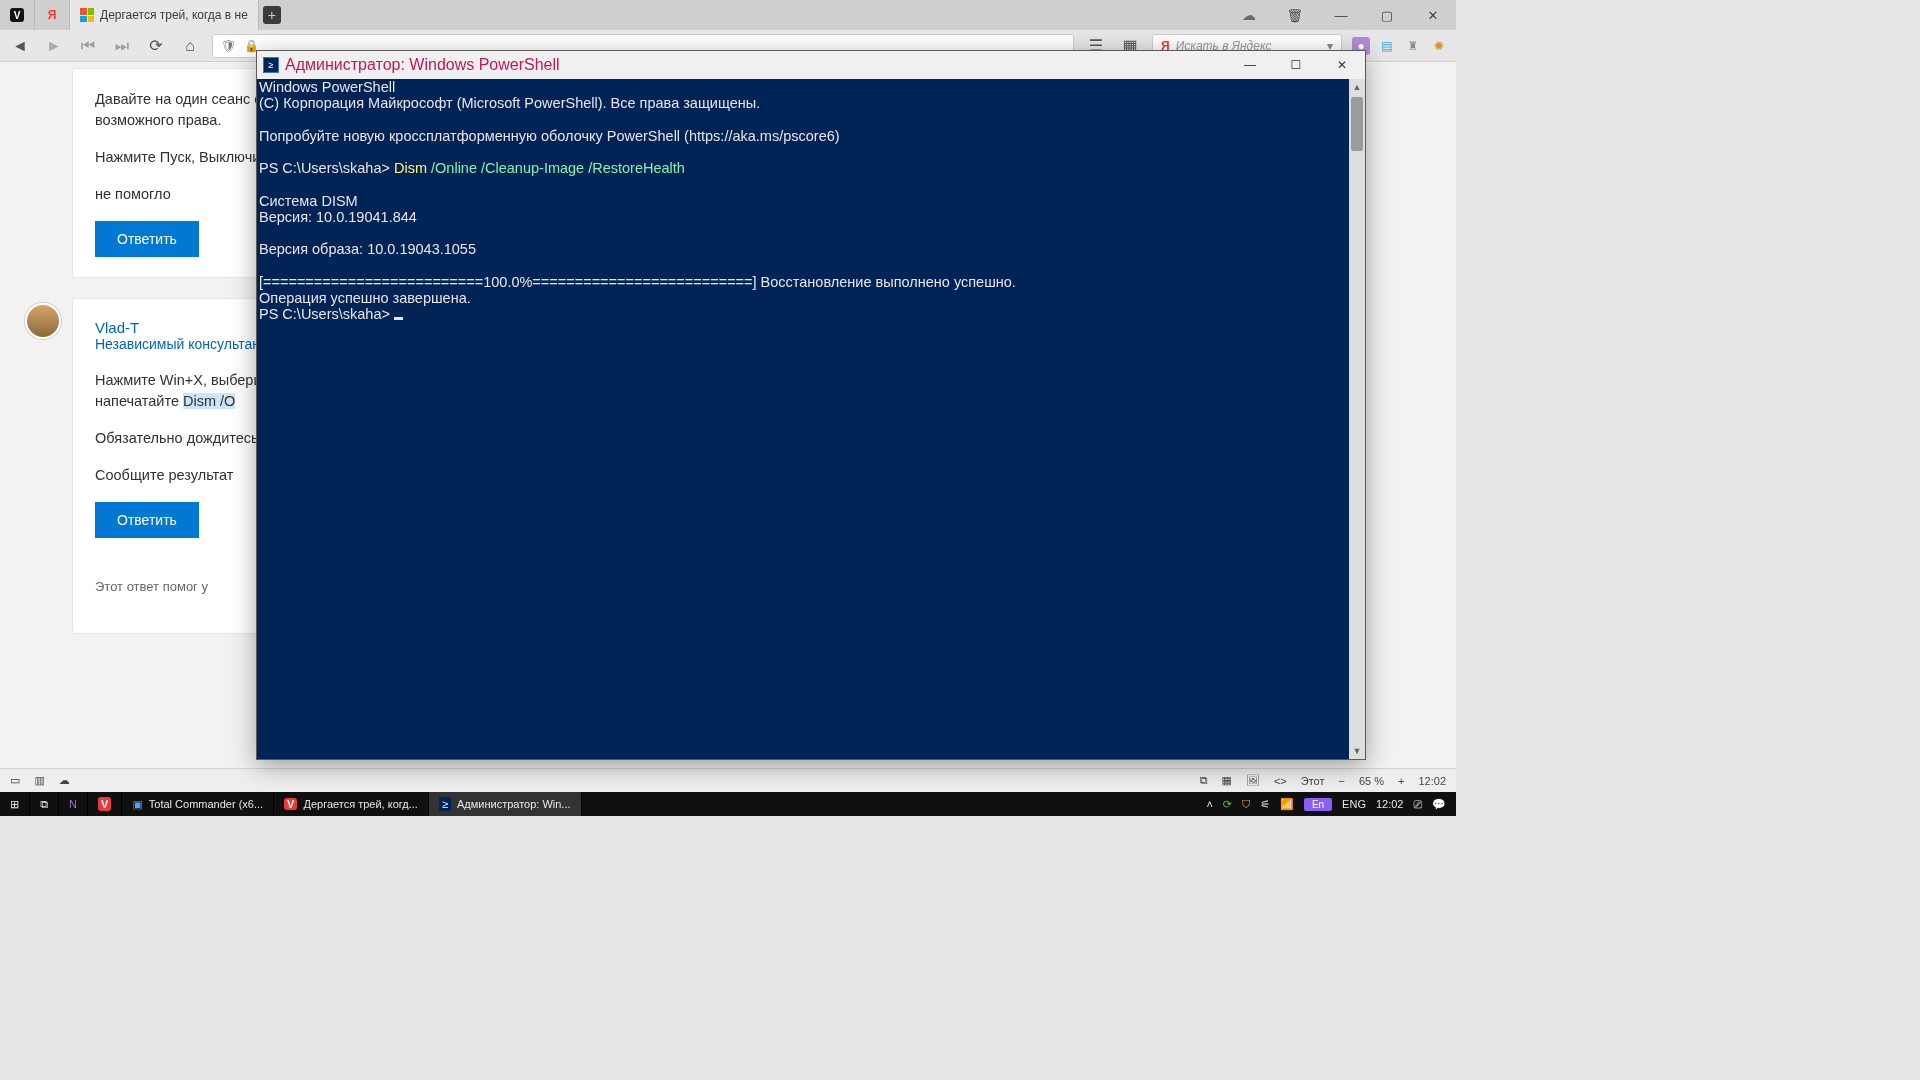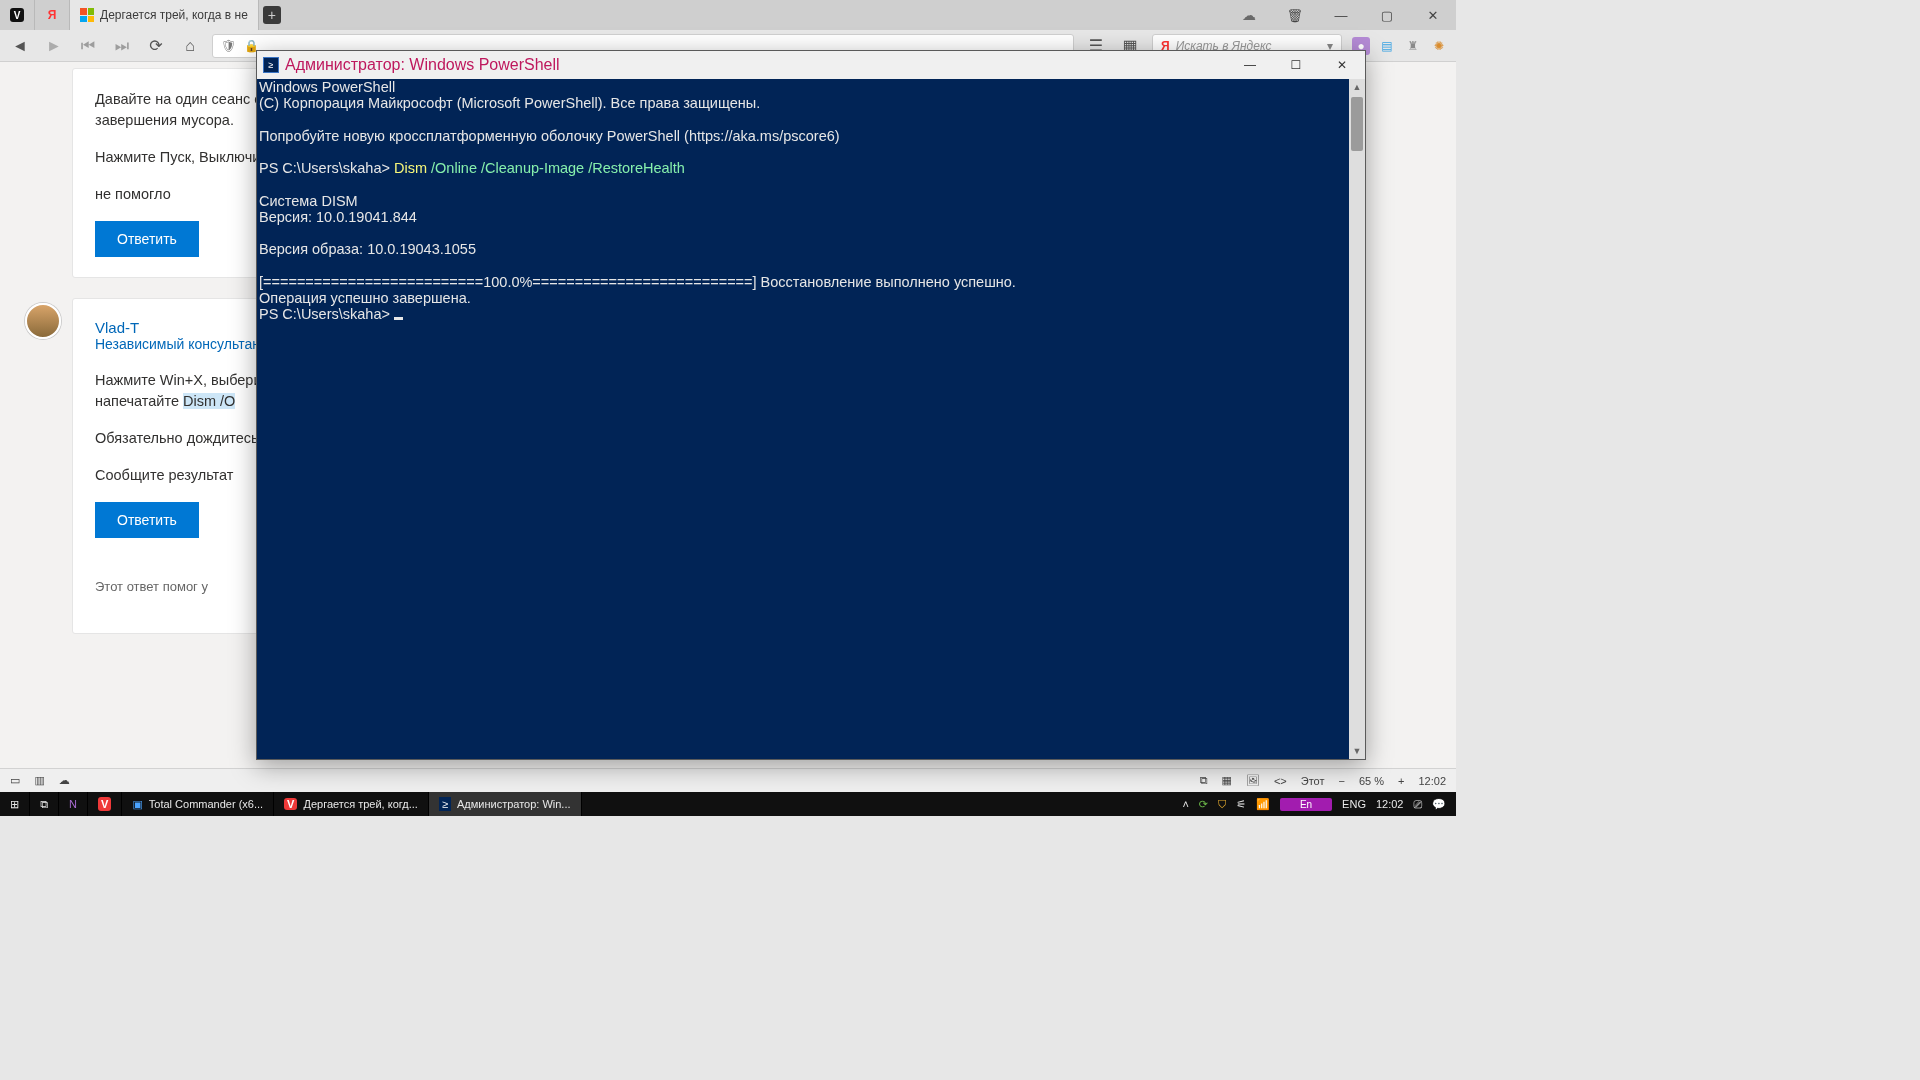--- a/index.html
+++ b/index.html
@@ -43,21 +43,21 @@
   .status-strip{position:absolute;left:0;right:0;bottom:24px;height:24px;background:#efefef;border-top:1px solid #d2d2d2;display:flex;align-items:center;padding:0 10px;font-size:11px;color:#444;gap:14px}
   .status-strip .sp{flex:1}
 
   
   .taskbar { position:absolute; left:0; right:0; bottom:0; height:24px; background:#101010; display:flex; align-items:stretch; color:#e8e8e8; font-size:11px; }
   .tb-btn { display:flex; align-items:center; gap:6px; padding:0 10px; border-right:1px solid #000; }
   .tb-btn.app { min-width:150px; }
   .tb-btn.active { background:#333; }
   .tb-grow{flex:1}
   .tb-right{display:flex;align-items:center;gap:10px;padding:0 10px}
-  .lang{background:#a21caf;color:#fff;padding:1px 20px;border-radius:2px;font-size:10px;}
+  .lang{background:#8b5cf6;color:#fff;padding:1px 8px;border-radius:2px;font-size:10px;}
 
   
   .ps-win { position:absolute; top:50px; left:256px; width:1110px; height:710px; background:#fff; box-shadow:0 6px 24px rgba(0,0,0,.35); border:1px solid #5a5a5a; display:flex; flex-direction:column; }
   .ps-title { height:28px; background:#f0f0f0; display:flex; align-items:center; padding-left:6px; }
   .ps-title .picon{width:16px;height:16px;background:#012456;border:1px solid #3a74c4;margin-right:6px;display:flex;align-items:center;justify-content:center;color:#fff;font-size:9px}
   .ps-title .ttl{font-size:16px;color:#be185d}
   .ps-title .sp{flex:1}
   .ps-title .wc{width:46px;height:100%;display:flex;align-items:center;justify-content:center;color:#333;font-size:12px}
   .ps-body { flex:1; background:#012456; color:#e6e6e6; font-family:Consolas,monospace; font-size:14.5px; line-height:1.12; padding:0 2px; position:relative; white-space:pre; overflow:hidden; }
   .ps-body .cmd{color:#f7f77a}
@@ -126,21 +126,21 @@
     <span class="ic" style="background:#b58bd6;color:#fff">●</span>
     <span class="ic" style="color:#3aa3e3">▤</span>
     <span class="ic" style="color:#8a8a8a">♜</span>
     <span class="ic" style="color:#d98c2e">✺</span>
   </div>
 </div>
 
 <div class="page">
   <div class="thread">
     <div class="card" style="margin-top:6px">
-      <p><span>Давайте на один сеанс отключим Защитник W</span><br><span>завершения мусора.</span></p>
+      <p><span>Давайте на один сеанс отключим Защитник W</span><br><span>возможного права.</span></p>
       <p>Нажмите Пуск, Выключить</p>
       <p>не помогло</p>
       <button class="btn-reply">Ответить</button>
     </div>
     <div class="card" style="position:relative">
       <div class="avatar"></div>
       <div class="uname">Vlad-T</div>
       <div class="urole" style="margin-bottom:18px">Независимый консультант</div>
       <p><span>Нажмите Win+X, выберите</span><br><span>напечатайте </span><span class="hl">Dism /O</span></p>
       <p>Обязательно дождитесь завершения</p>

